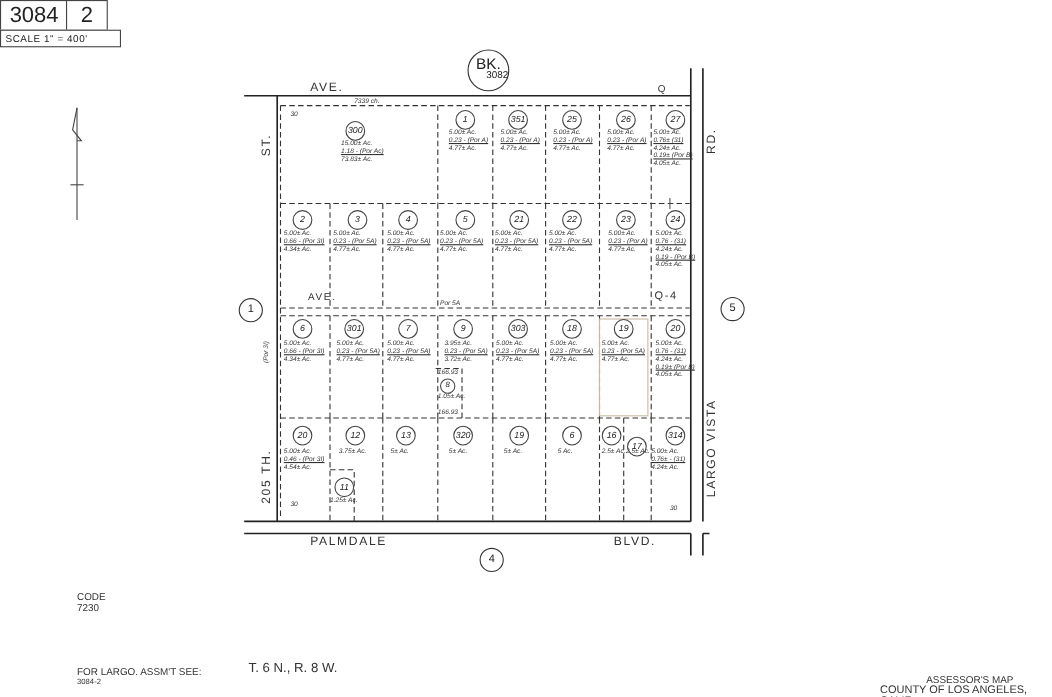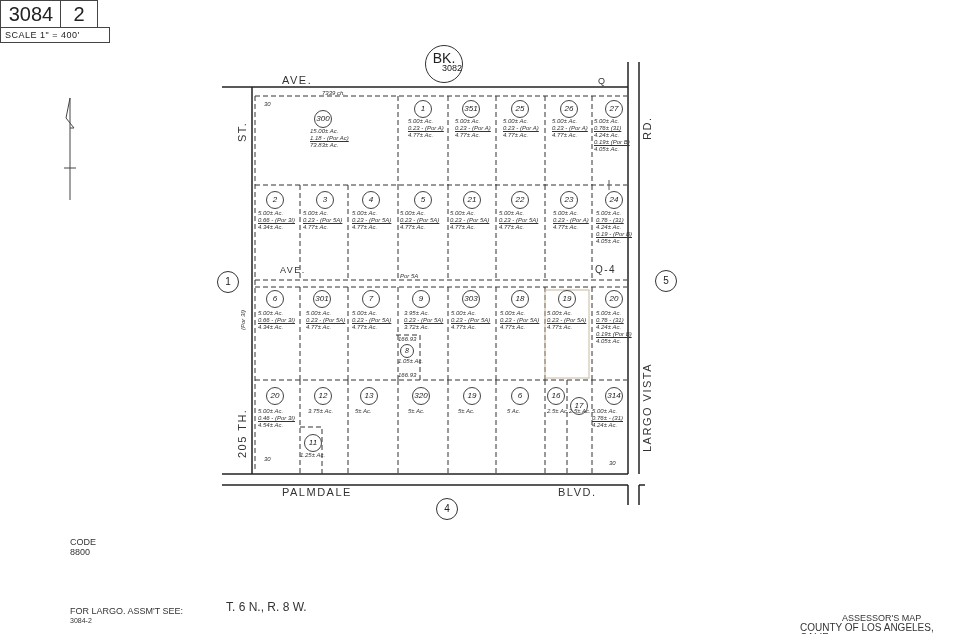--- a/index.html
+++ b/index.html
@@ -350,18 +350,18 @@
     <span class="ul">0.76± - (31)</span>
     <span>4.24± Ac.</span>
   </div>
 </div>
 <div class="parcel">
   <div class="pnum" style="left:304px;top:434px;">11</div>
   <div class="pinfo" style="left:300px;top:452px;">1.25± Ac.</div>
 </div>
 
 <div class="note" style="left:70px;top:537px;">CODE</div>
-<div class="note" style="left:70px;top:547px;">8800</div>
+<div class="note" style="left:70px;top:547px;">7230</div>
 <div class="note" style="left:70px;top:606px;">FOR LARGO. ASSM'T SEE:</div>
 <div class="note" style="left:70px;top:616px;font-size:7px;">3084-2</div>
 <div class="note" style="left:226px;top:600px;font-size:12px;line-height:14px;">T. 6 N., R. 8 W.</div>
 <div class="note" style="left:842px;top:613px;">ASSESSOR'S MAP</div>
 <div class="note" style="left:800px;top:623px;font-size:10px;">COUNTY OF LOS ANGELES, CALIF</div>
 
 </body></html>

